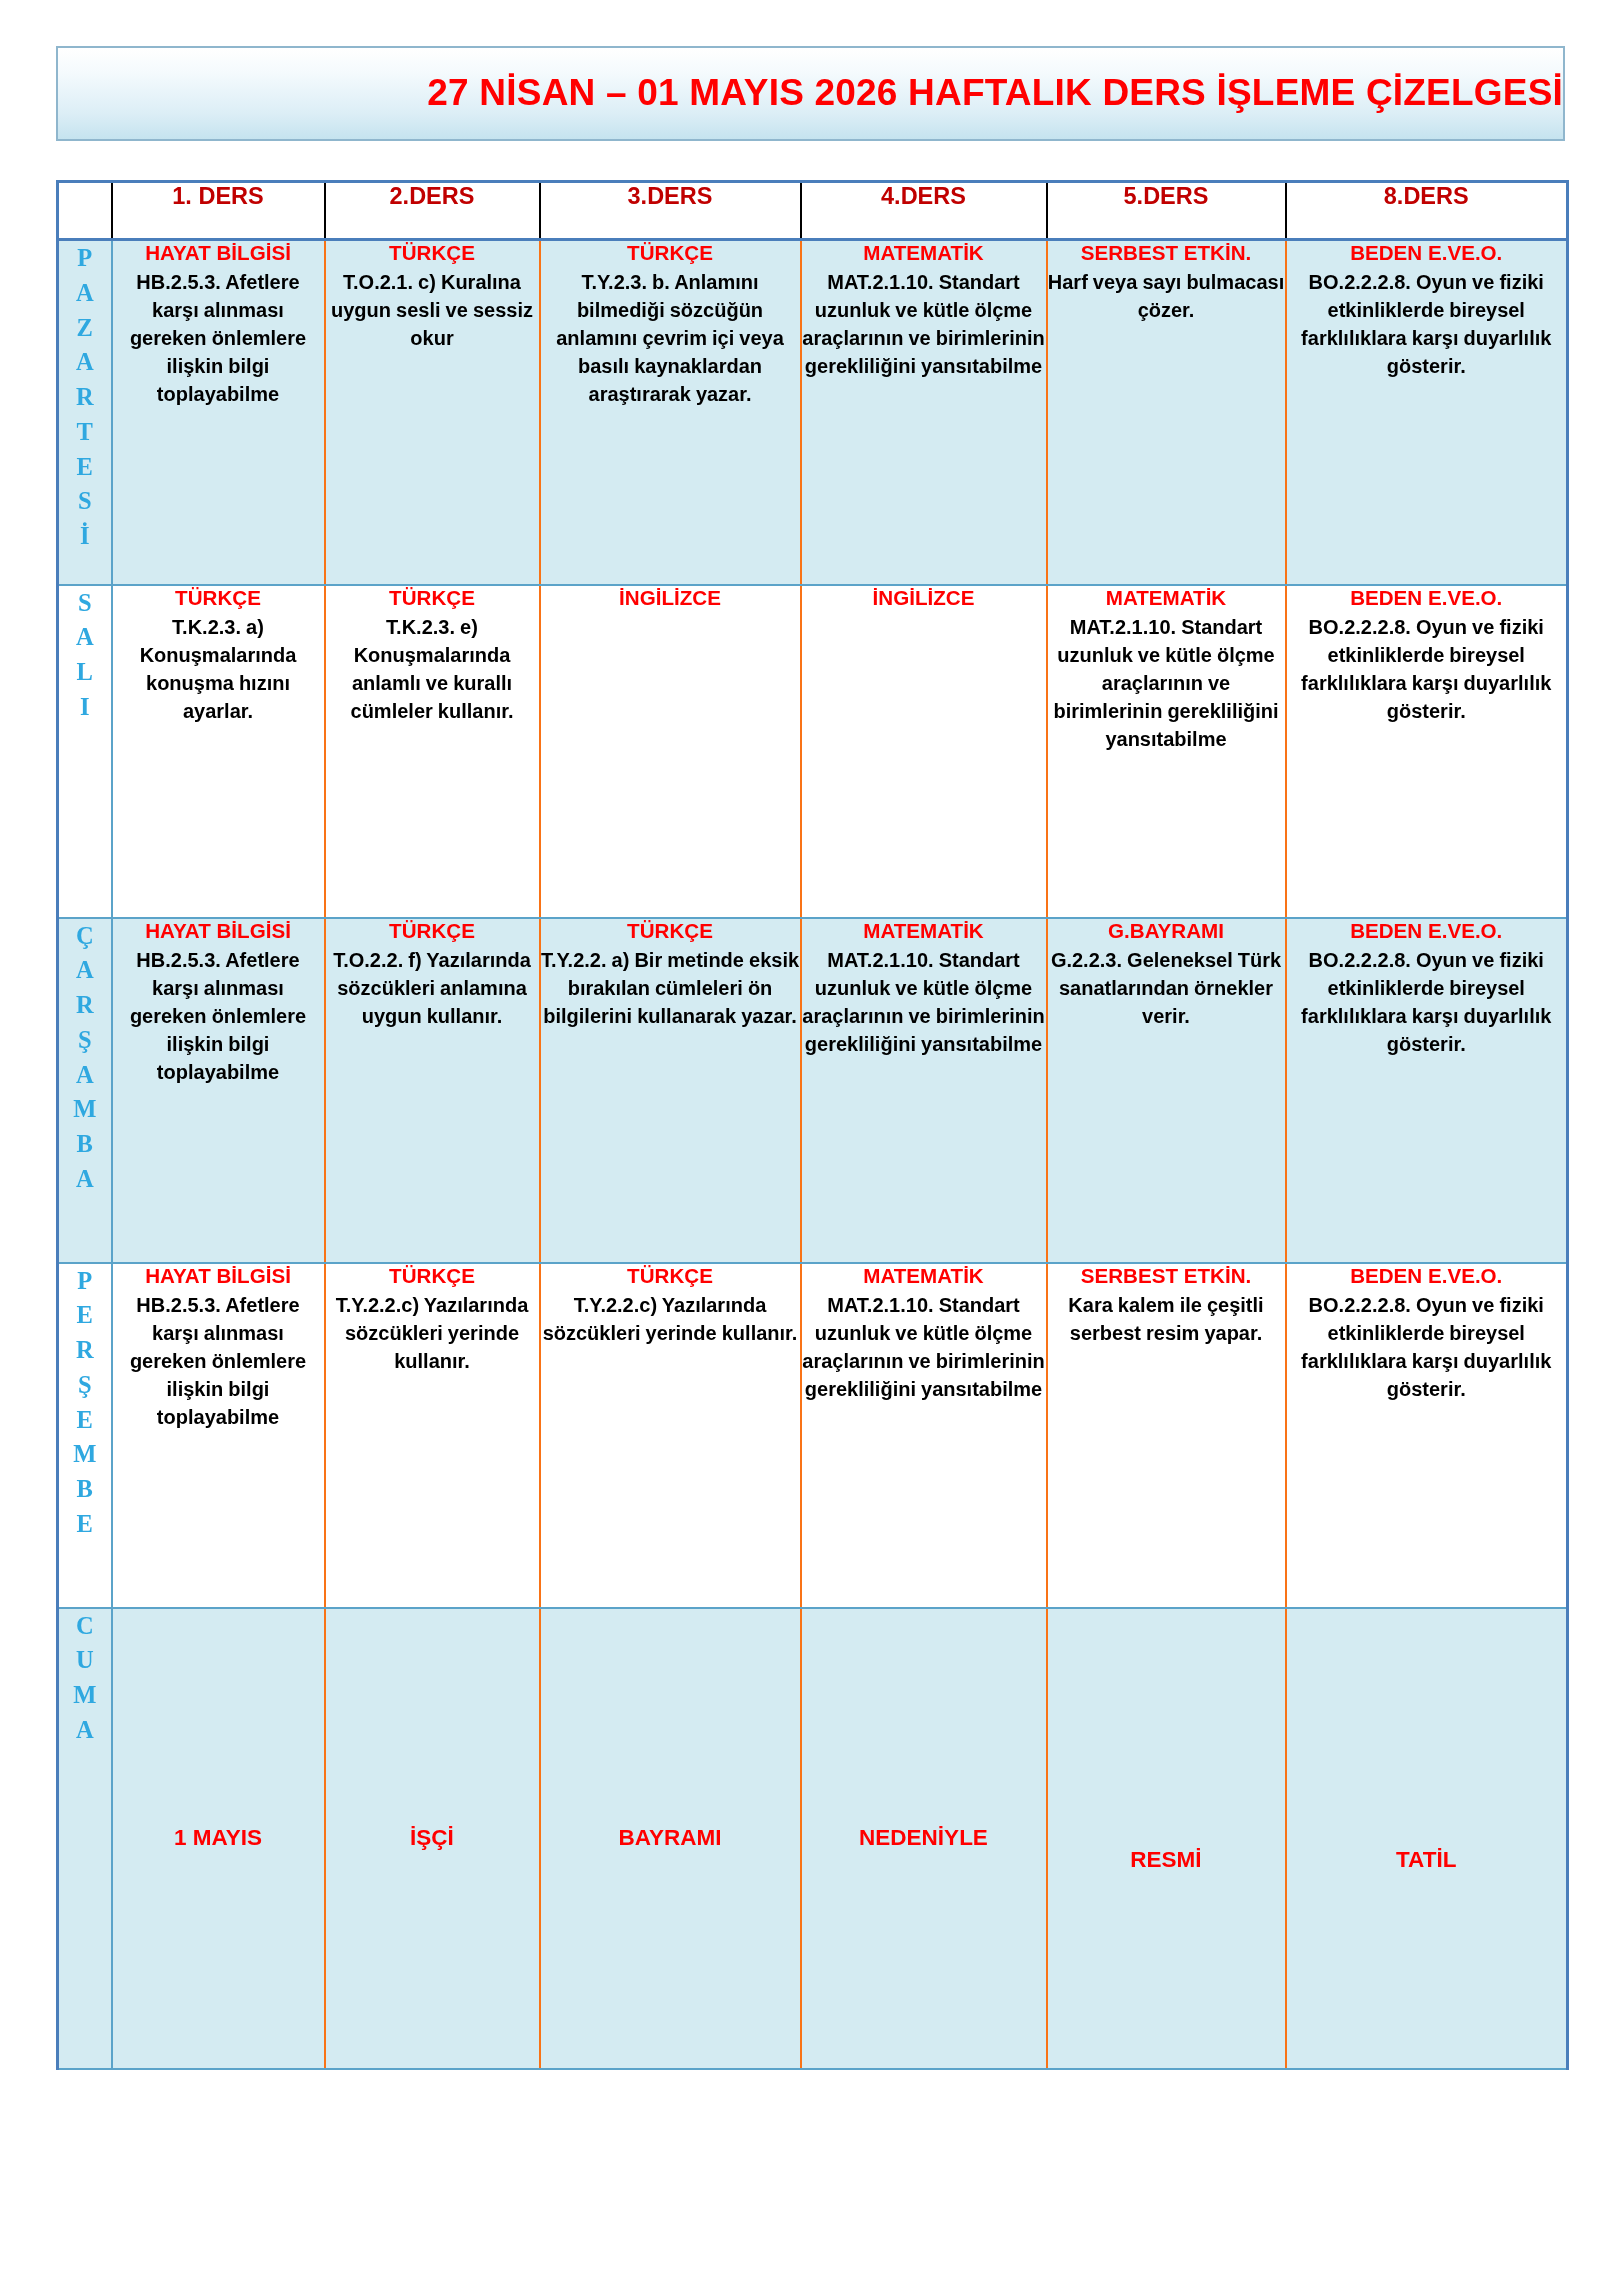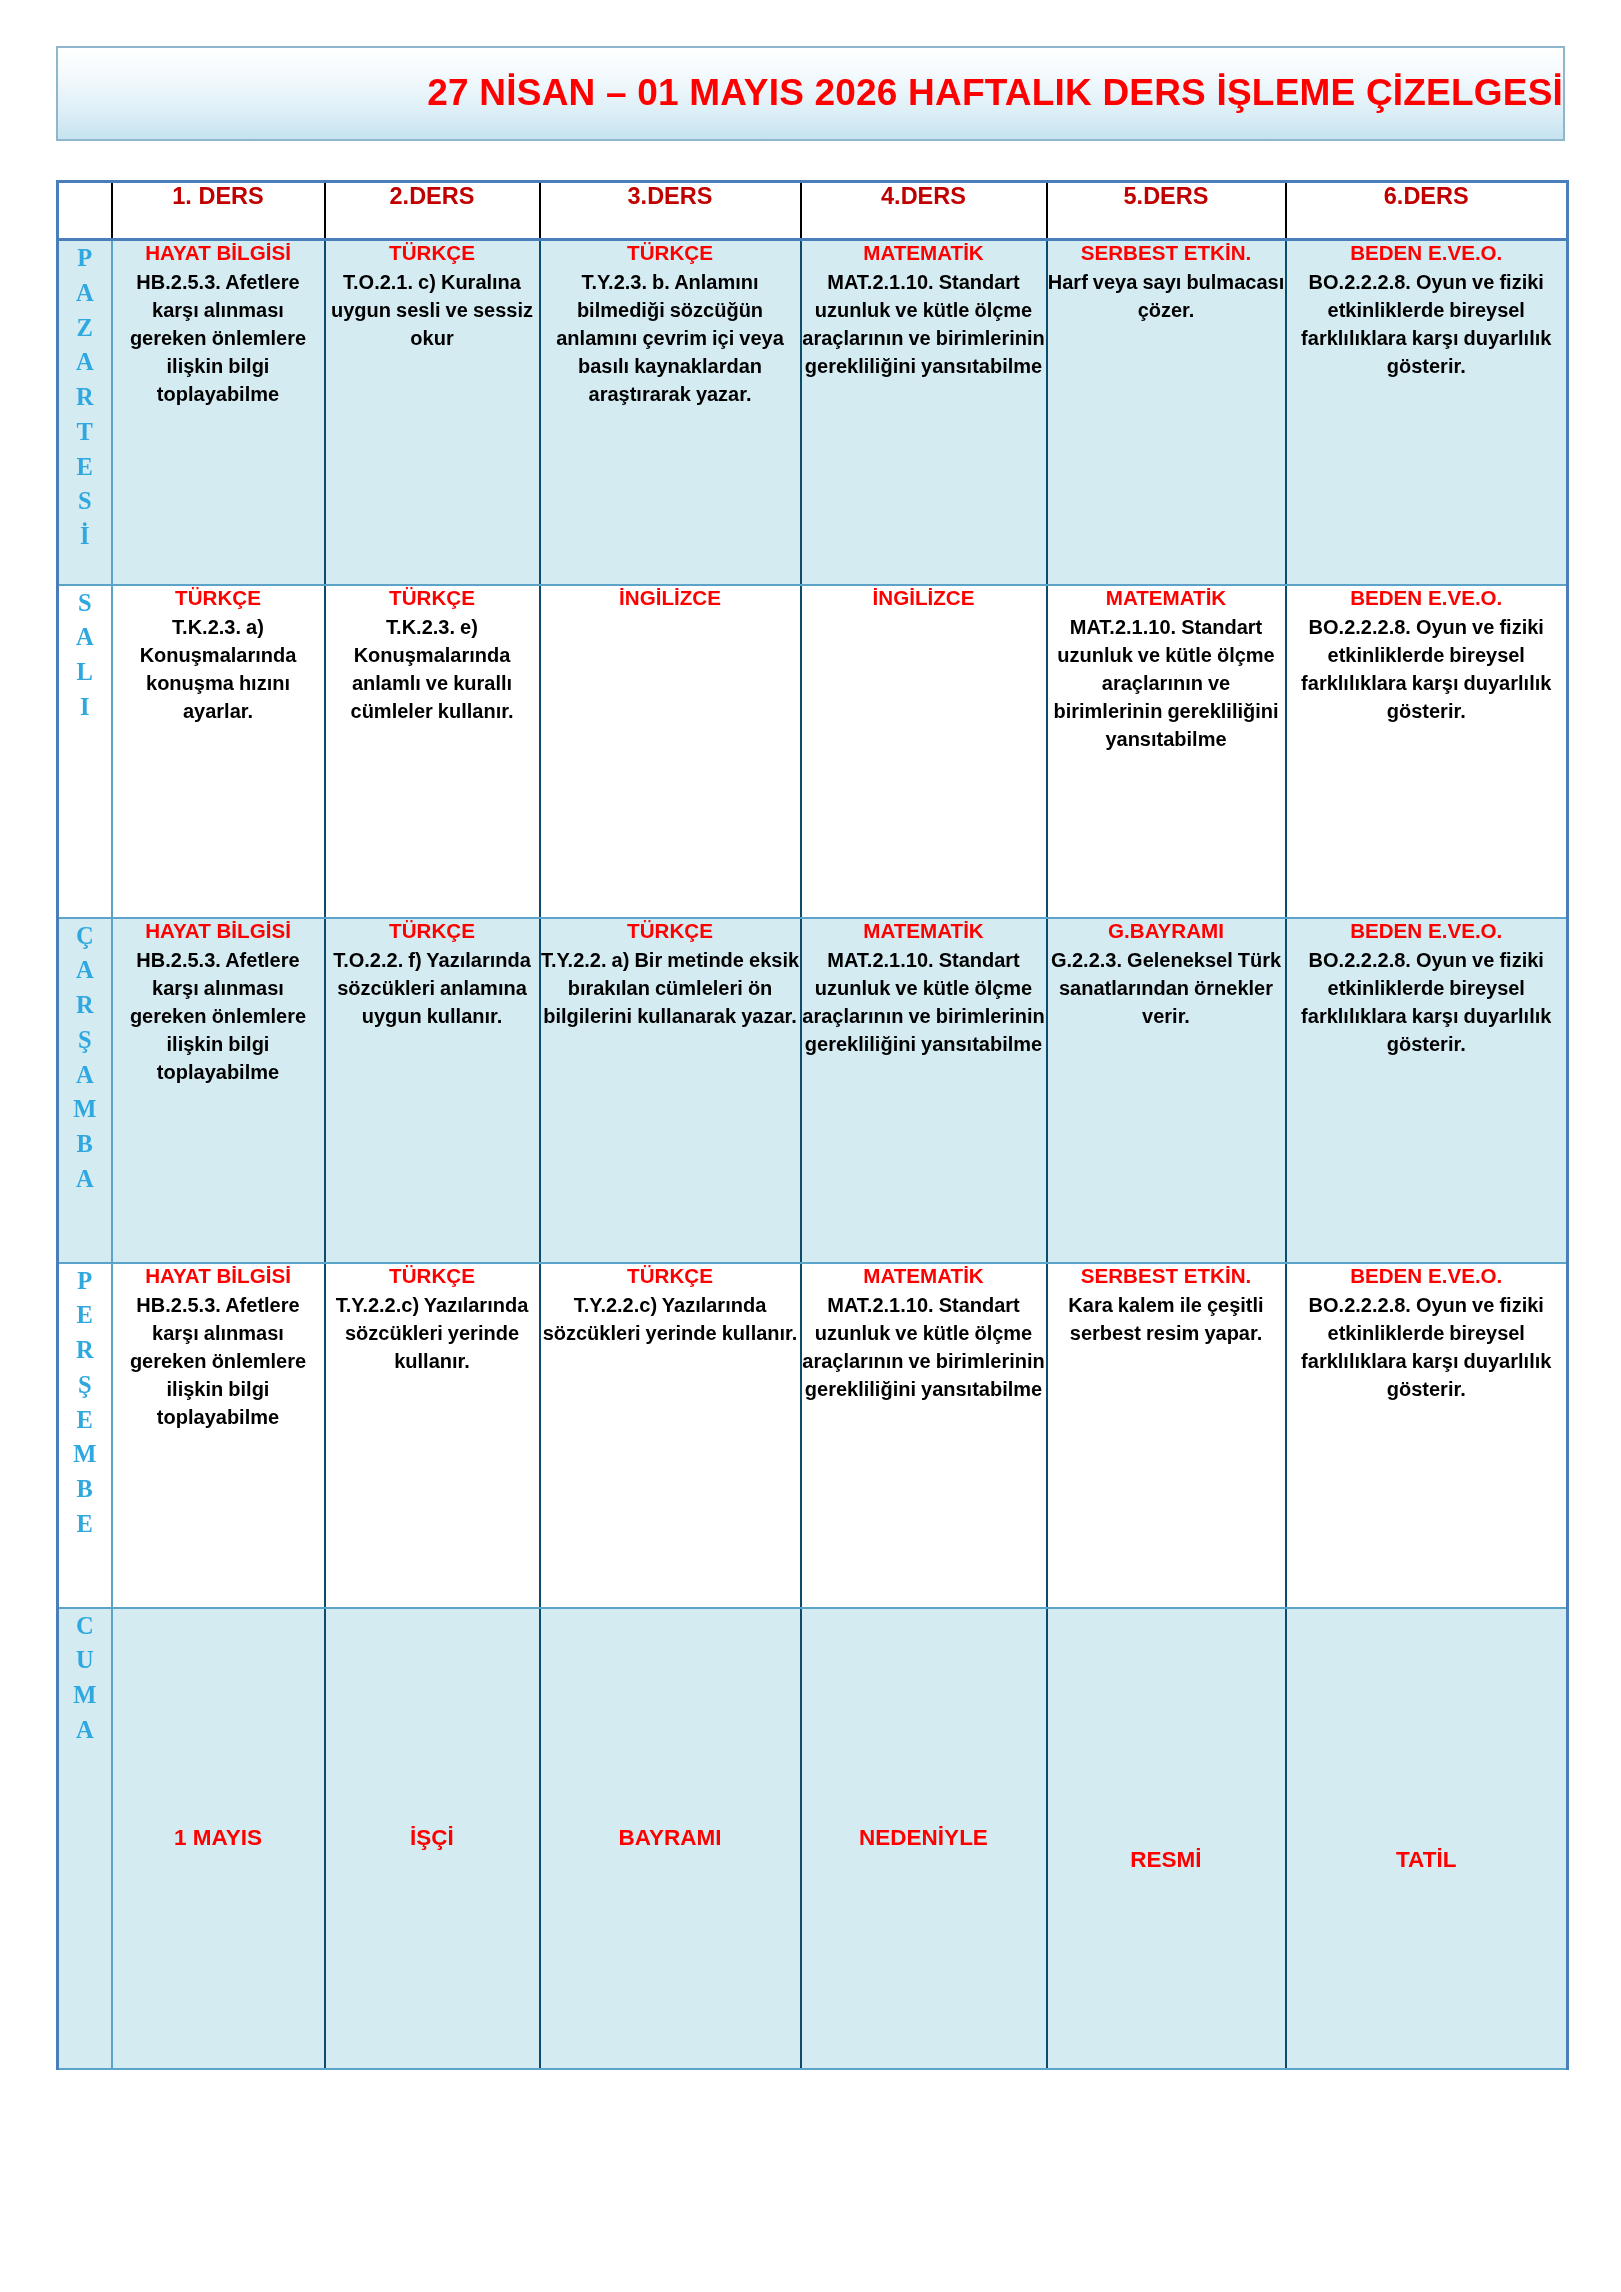--- a/index.html
+++ b/index.html
@@ -105,21 +105,21 @@
     justify-content: center;
     color: #2fa8e0;
     font-family: "Liberation Serif", serif;
     font-weight: bold;
     font-size: 24.5px;
     line-height: 1.42;
   }
 
   td.lesson-cell {
     border-left: 2px solid #5ba3c9;
-    border-right: 2px solid #0c4a6e;
+    border-right: 2px solid #f97316;
     border-bottom: 2px solid #5ba3c9;
     padding: 5.9px 8.8px 9.8px 10.8px;
   }
   td.lesson-cell.last-col {
     border-right: 3.9px solid #4a7ebb;
   }
   tr.row-shaded td { background: #d4ebf2; }
   tr.row-plain  td { background: #ffffff; }
 
   .subject {
@@ -187,21 +187,21 @@
           <th>
               <span class="hdr-label">3.DERS</span>
             </th>
           <th>
               <span class="hdr-label">4.DERS</span>
             </th>
           <th>
               <span class="hdr-label">5.DERS</span>
             </th>
           <th class="hdr-last">
-              <span class="hdr-label">6.DERS</span>
+              <span class="hdr-label">8.DERS</span>
             </th>
         </tr>
       </thead>
       <tbody>
           <tr class="row-shaded" style="height: 345px;">
             <td class="day-cell">
               <div class="day-letters">
                 <span>P</span>
                 <span>A</span>
                 <span>Z</span>

